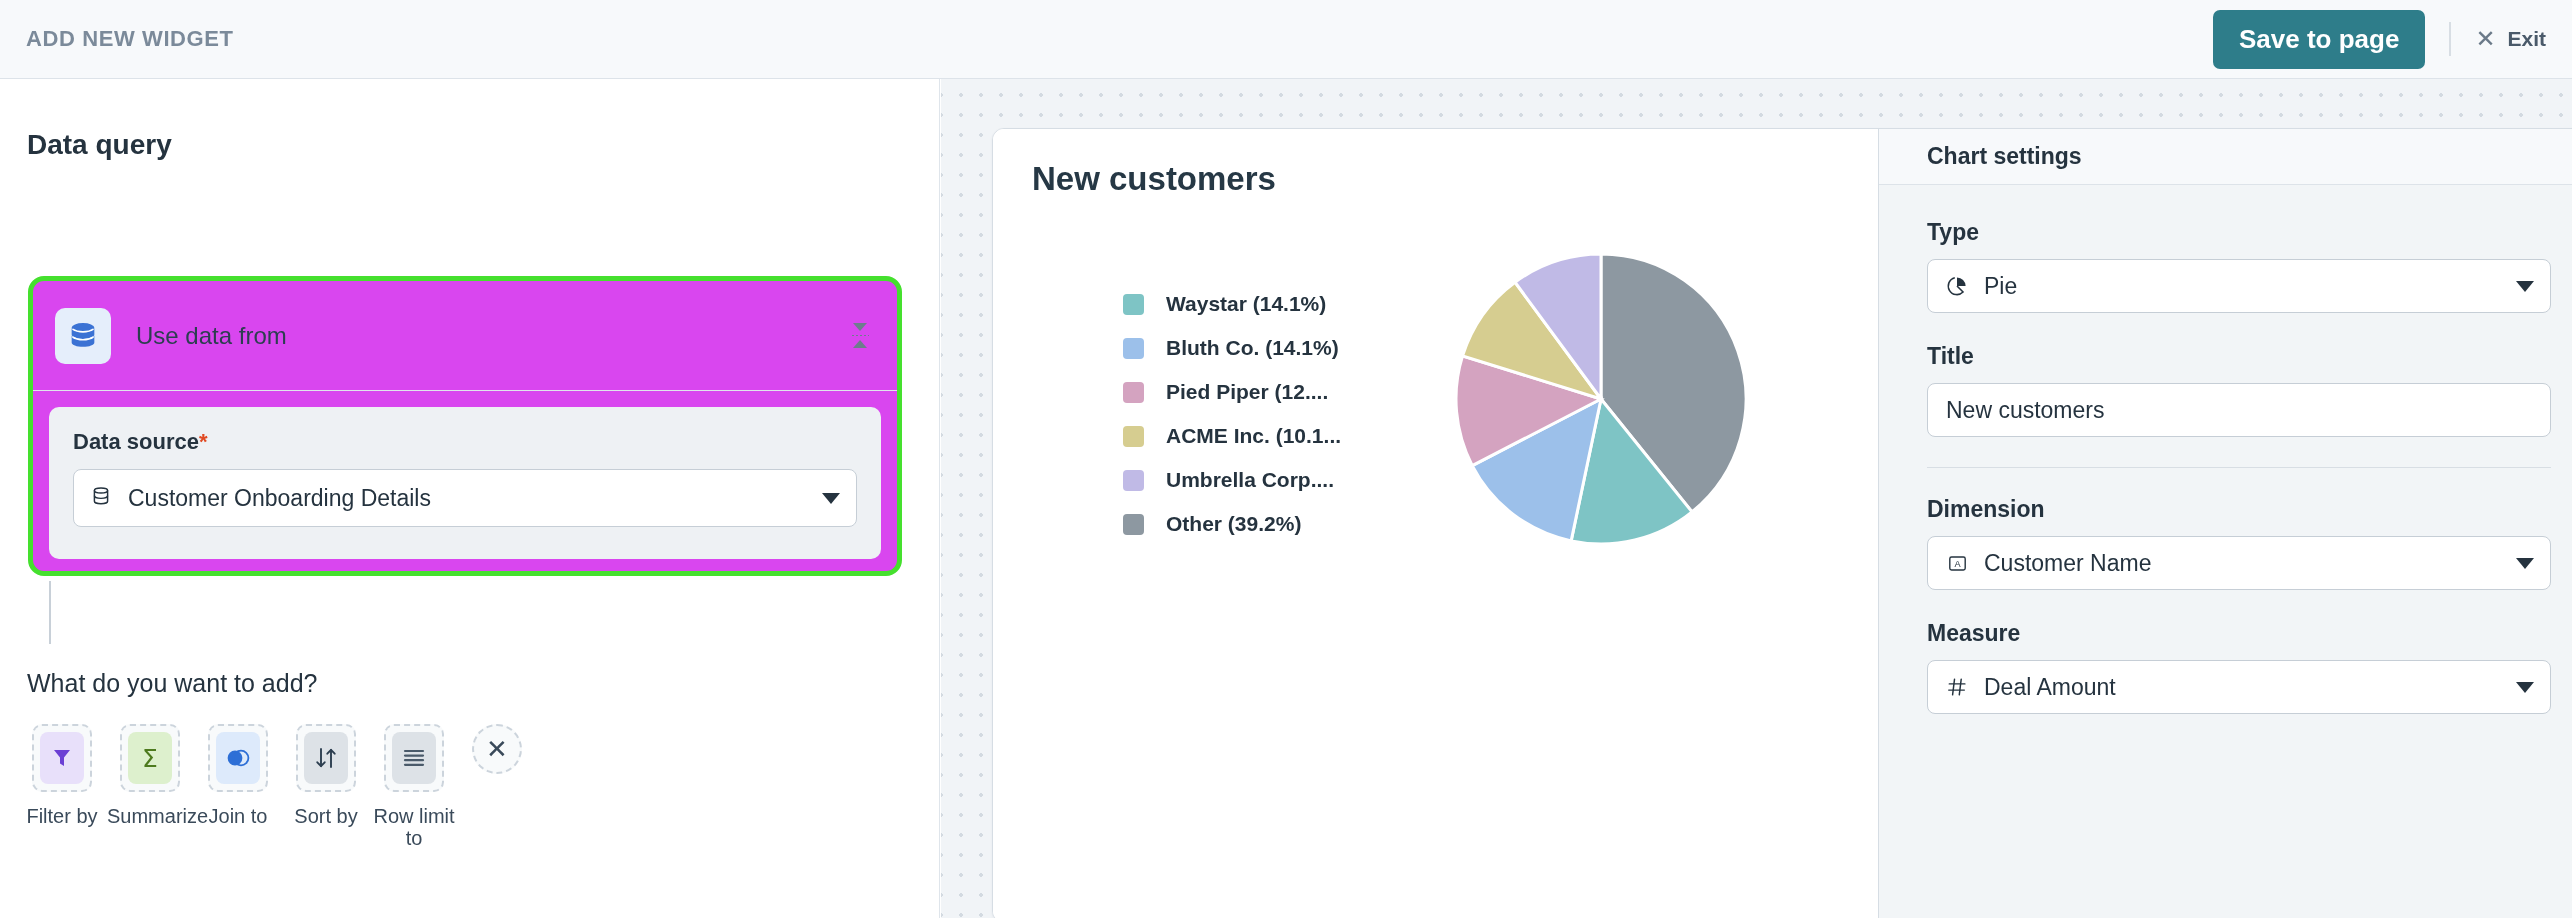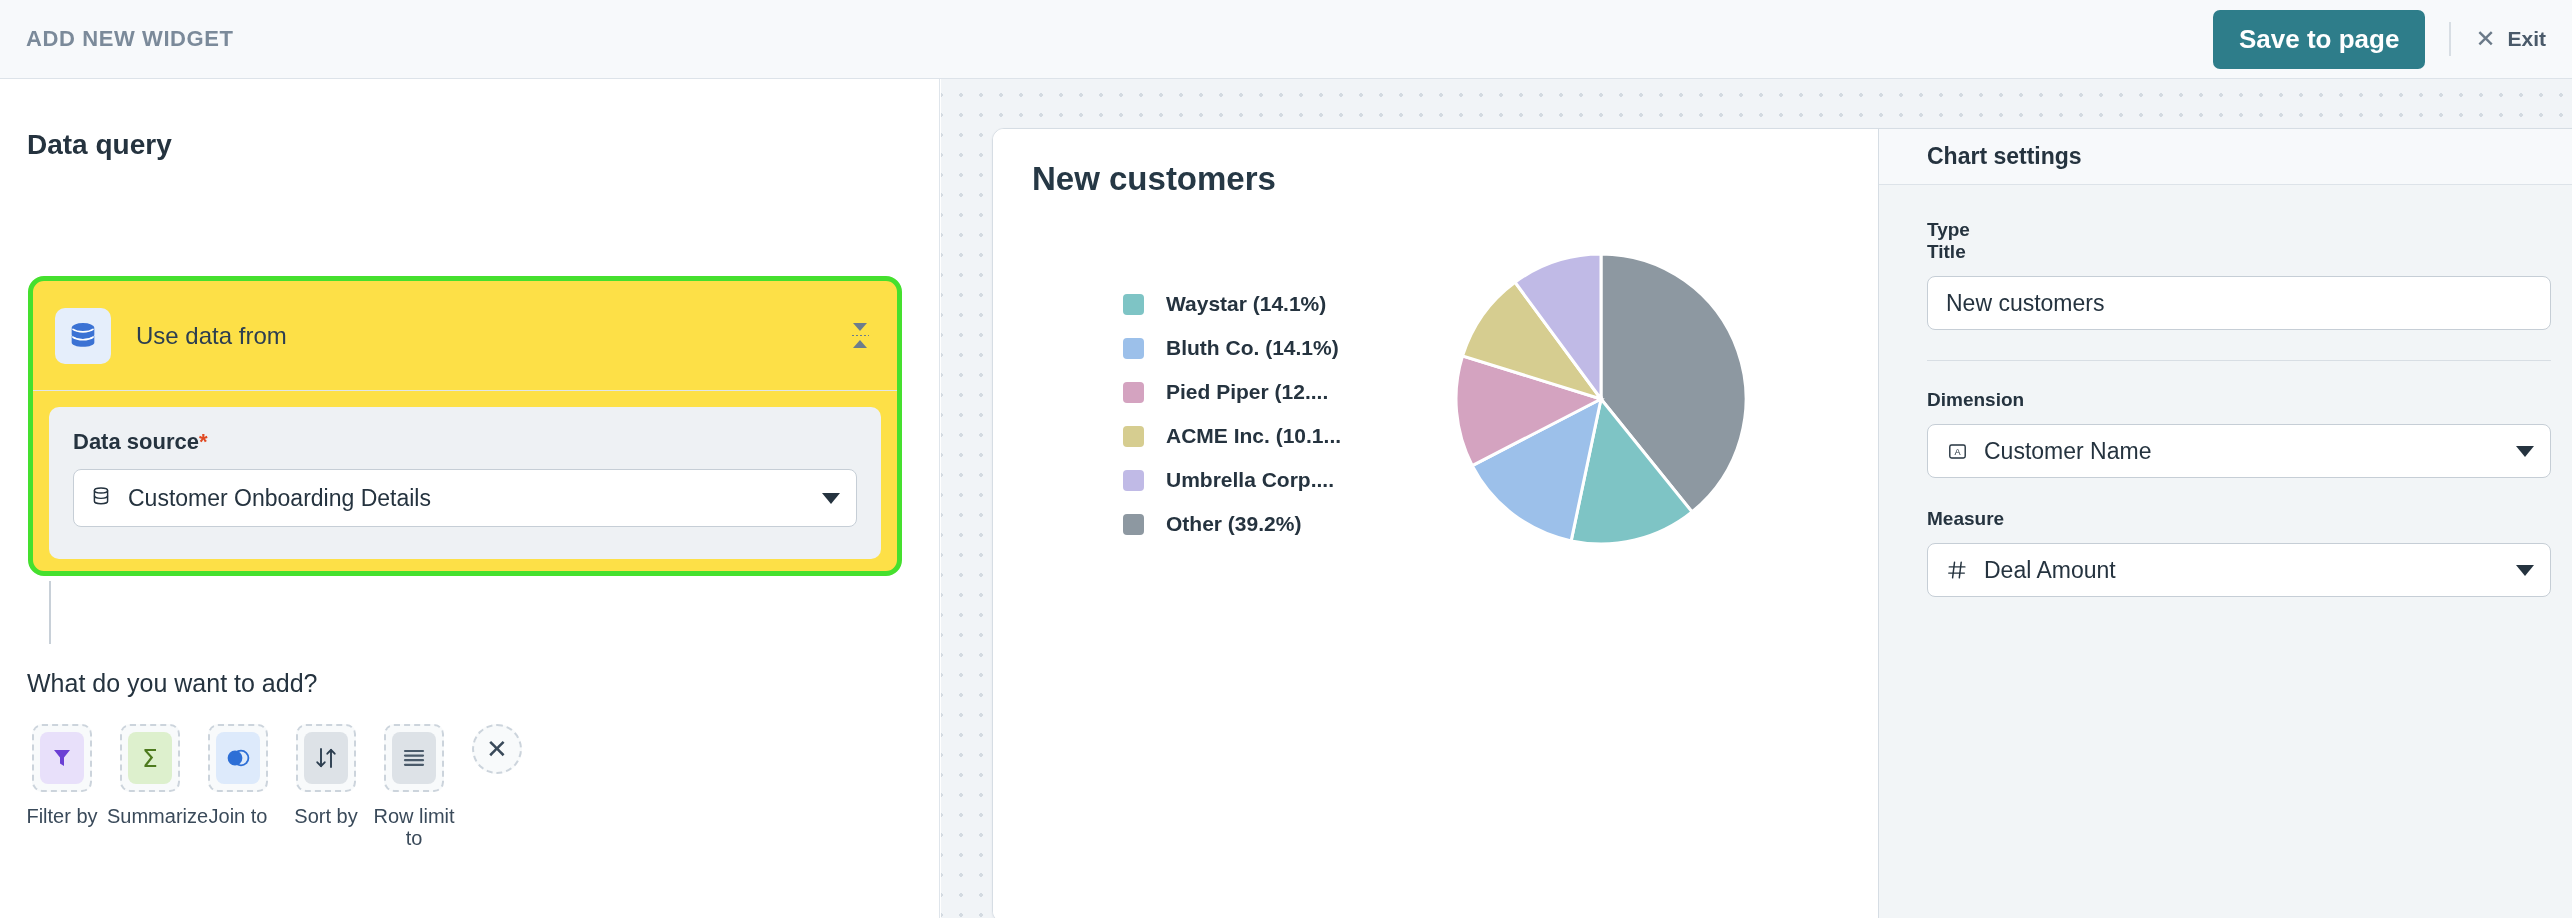--- a/index.html
+++ b/index.html
@@ -49,21 +49,21 @@
     padding:0;
   }
   #dq-heading{
     position:absolute; left:27px; top:50px;
     font-size:28px; font-weight:bold; color:#25333f;text-align:center;
   }
 
   
   #source-card{
     position:absolute; left:28px; top:197px; width:874px; height:300px;
-    background:#fde047;
+    background:#d946ef;
     border:5px solid #45e02e;
     border-radius:16px;
     overflow:hidden;
   }
   #use-data-row{
     position:relative; height:110px;
     display:flex; align-items:center;
     border-bottom:1px solid #dfe5eb;
     padding:0 22px 0 22px;
   }
@@ -178,21 +178,21 @@
     width:719px; flex:none; background:#f2f5f7;
     border-left:1px solid #d6dde4;
     position:relative;
   }
   #settings-head{
     height:56px; background:#f7f9fb; border-bottom:1px solid #dde3e9;
     display:flex; align-items:center;
   }
   #settings-head .t{ margin-left:48px; font-size:23px; font-weight:bold; color:#25333f; }
   #settings-body{ padding:34px 46px 0 48px; }
-  .fld-label{ font-size:19px; font-weight:bold; color:#25333f; }
+  .fld-label{ font-size:23px; font-weight:bold; color:#25333f; }
   .fld-select{
     margin-top:13px; margin-bottom:30px;
     height:54px; background:#fff;
     border:1px solid #c6ced6; border-radius:8px;
     display:flex; align-items:center; padding:0 16px; cursor:pointer;
   }
   .fld-select .ic{ width:26px; display:flex; align-items:center; justify-content:center; flex:none; }
   .fld-select .txt{ margin-left:14px; font-size:23px; color:#25333f; }
   .fld-input{
     margin-top:13px; margin-bottom:30px;
@@ -385,20 +385,30 @@
     </div>
 
     <div id="settings">
       <div id="settings-head">
         <div class="t">Chart settings</div>
       </div>
 
       <div id="settings-body">
 
         <div class="fld-label">Type</div>
+        <div class="fld-select">
+          <span class="ic">
+            <svg width="22" height="22" viewBox="0 0 24 24" aria-hidden="true">
+              <path d="M12 12V2.6A9.4 9.4 0 0 1 21.4 12z" fill="#25333f"></path>
+              <path d="M12 12l6.6 6.6A9.4 9.4 0 1 1 9.6 2.9" fill="none" stroke="#25333f" stroke-width="1.7"></path>
+            </svg>
+          </span>
+          <span class="txt">Pie</span>
+          <span class="caret"></span>
+        </div>
 
         <div class="fld-label">Title</div>
         <input class="fld-input" type="text" value="New customers" style="">
 
         <div class="hr"></div>
 
         <div class="fld-label">Dimension</div>
         <div class="fld-select">
           <span class="ic">
             <svg width="21" height="21" viewBox="0 0 24 24" aria-hidden="true">

